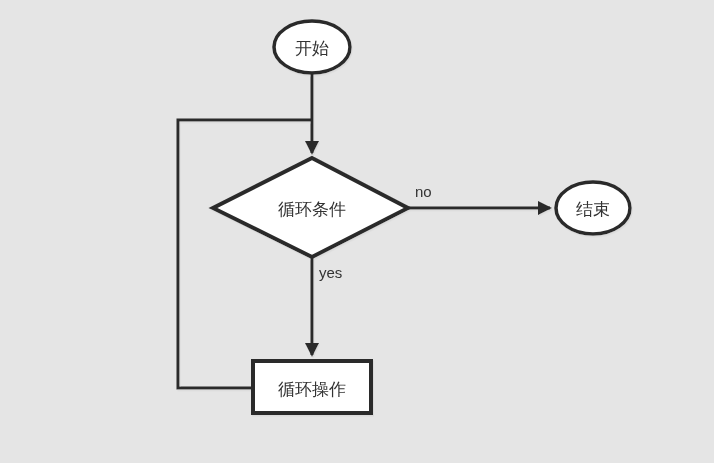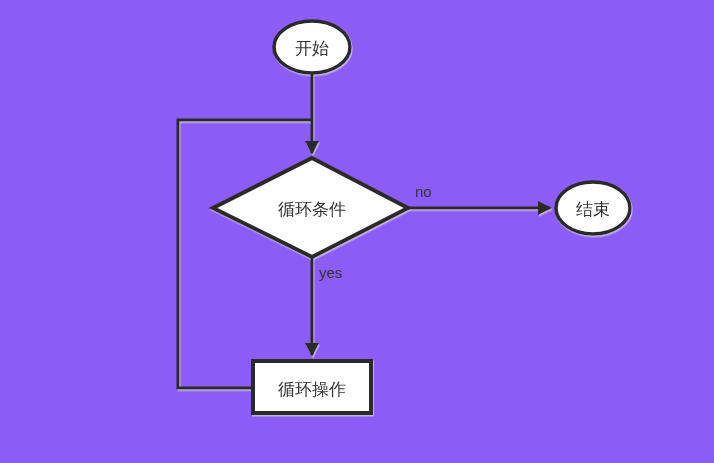--- a/index.html
+++ b/index.html
@@ -4,21 +4,21 @@
 <style>
   html, body {
     margin: 0;
     padding: 0;
     background: #ffffff;
   }
   .canvas {
     position: relative;
     width: 714px;
     height: 463px;
-    background: #8b5cf6;
+    background: #e5e5e5;
     overflow: hidden;
     font-family: "Liberation Sans", "DejaVu Sans", sans-serif;
   }
   svg { display: block; }
   .shape {
     fill: var(--shape-fill, #ffffff);
     stroke: var(--stroke, #2b2b2b);
     stroke-width: 4;
   }
   .shape-ellipse {

